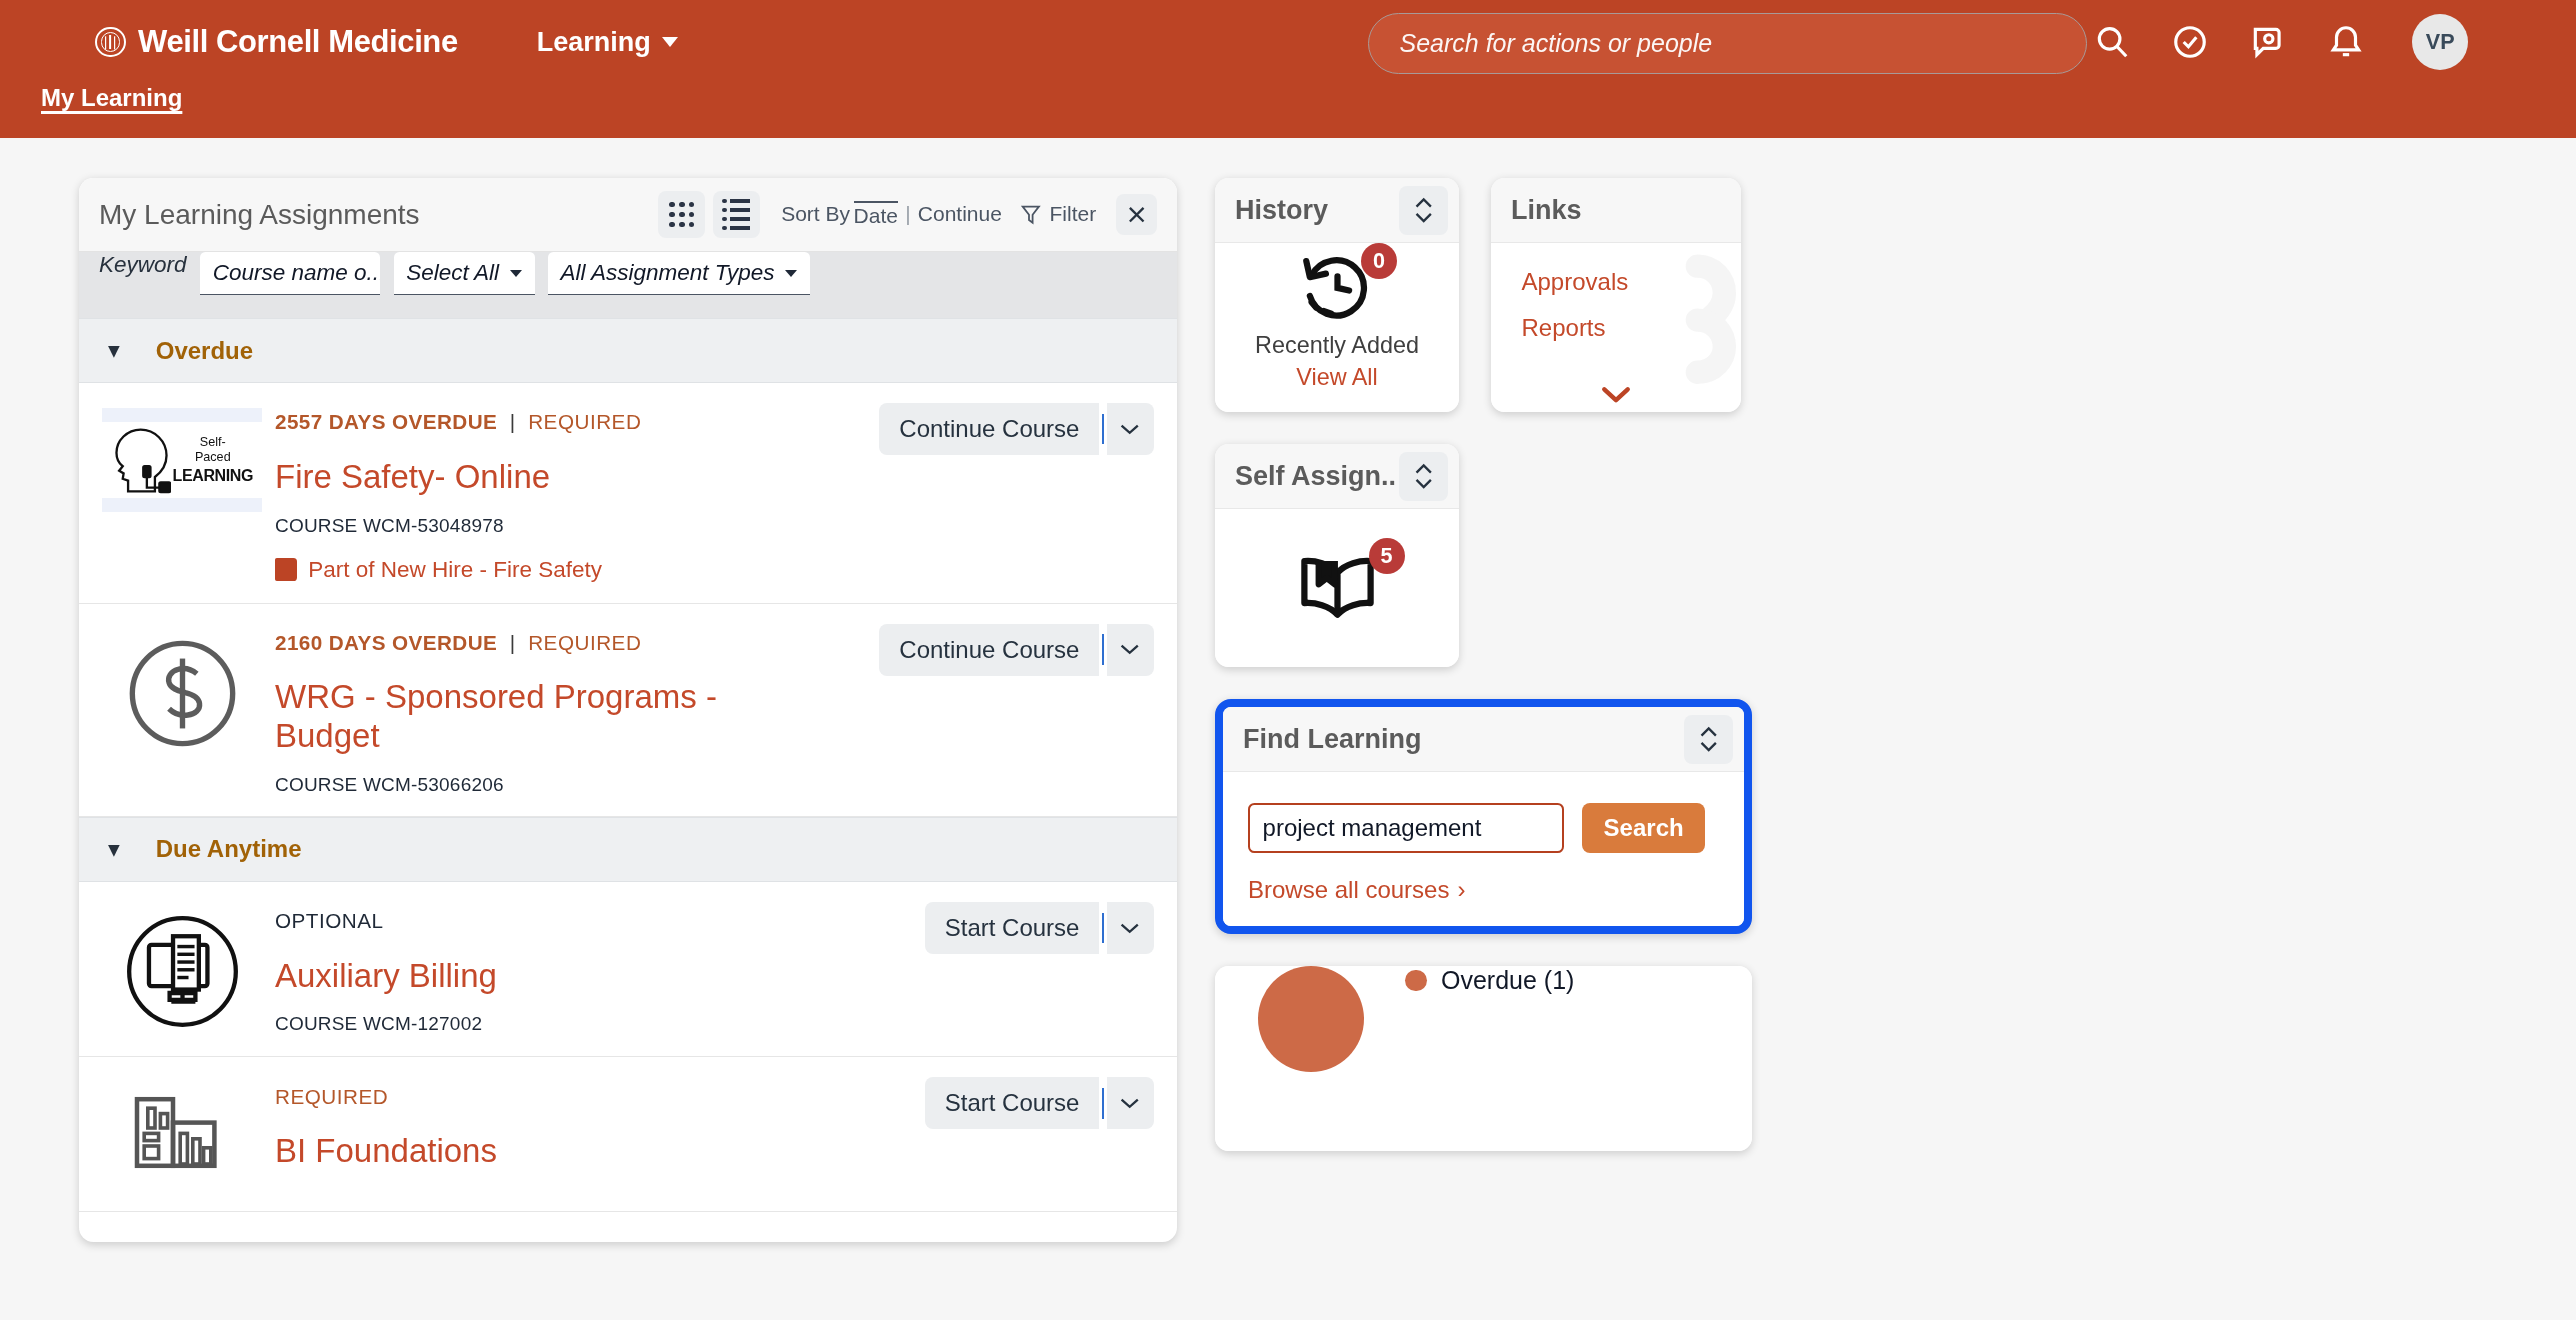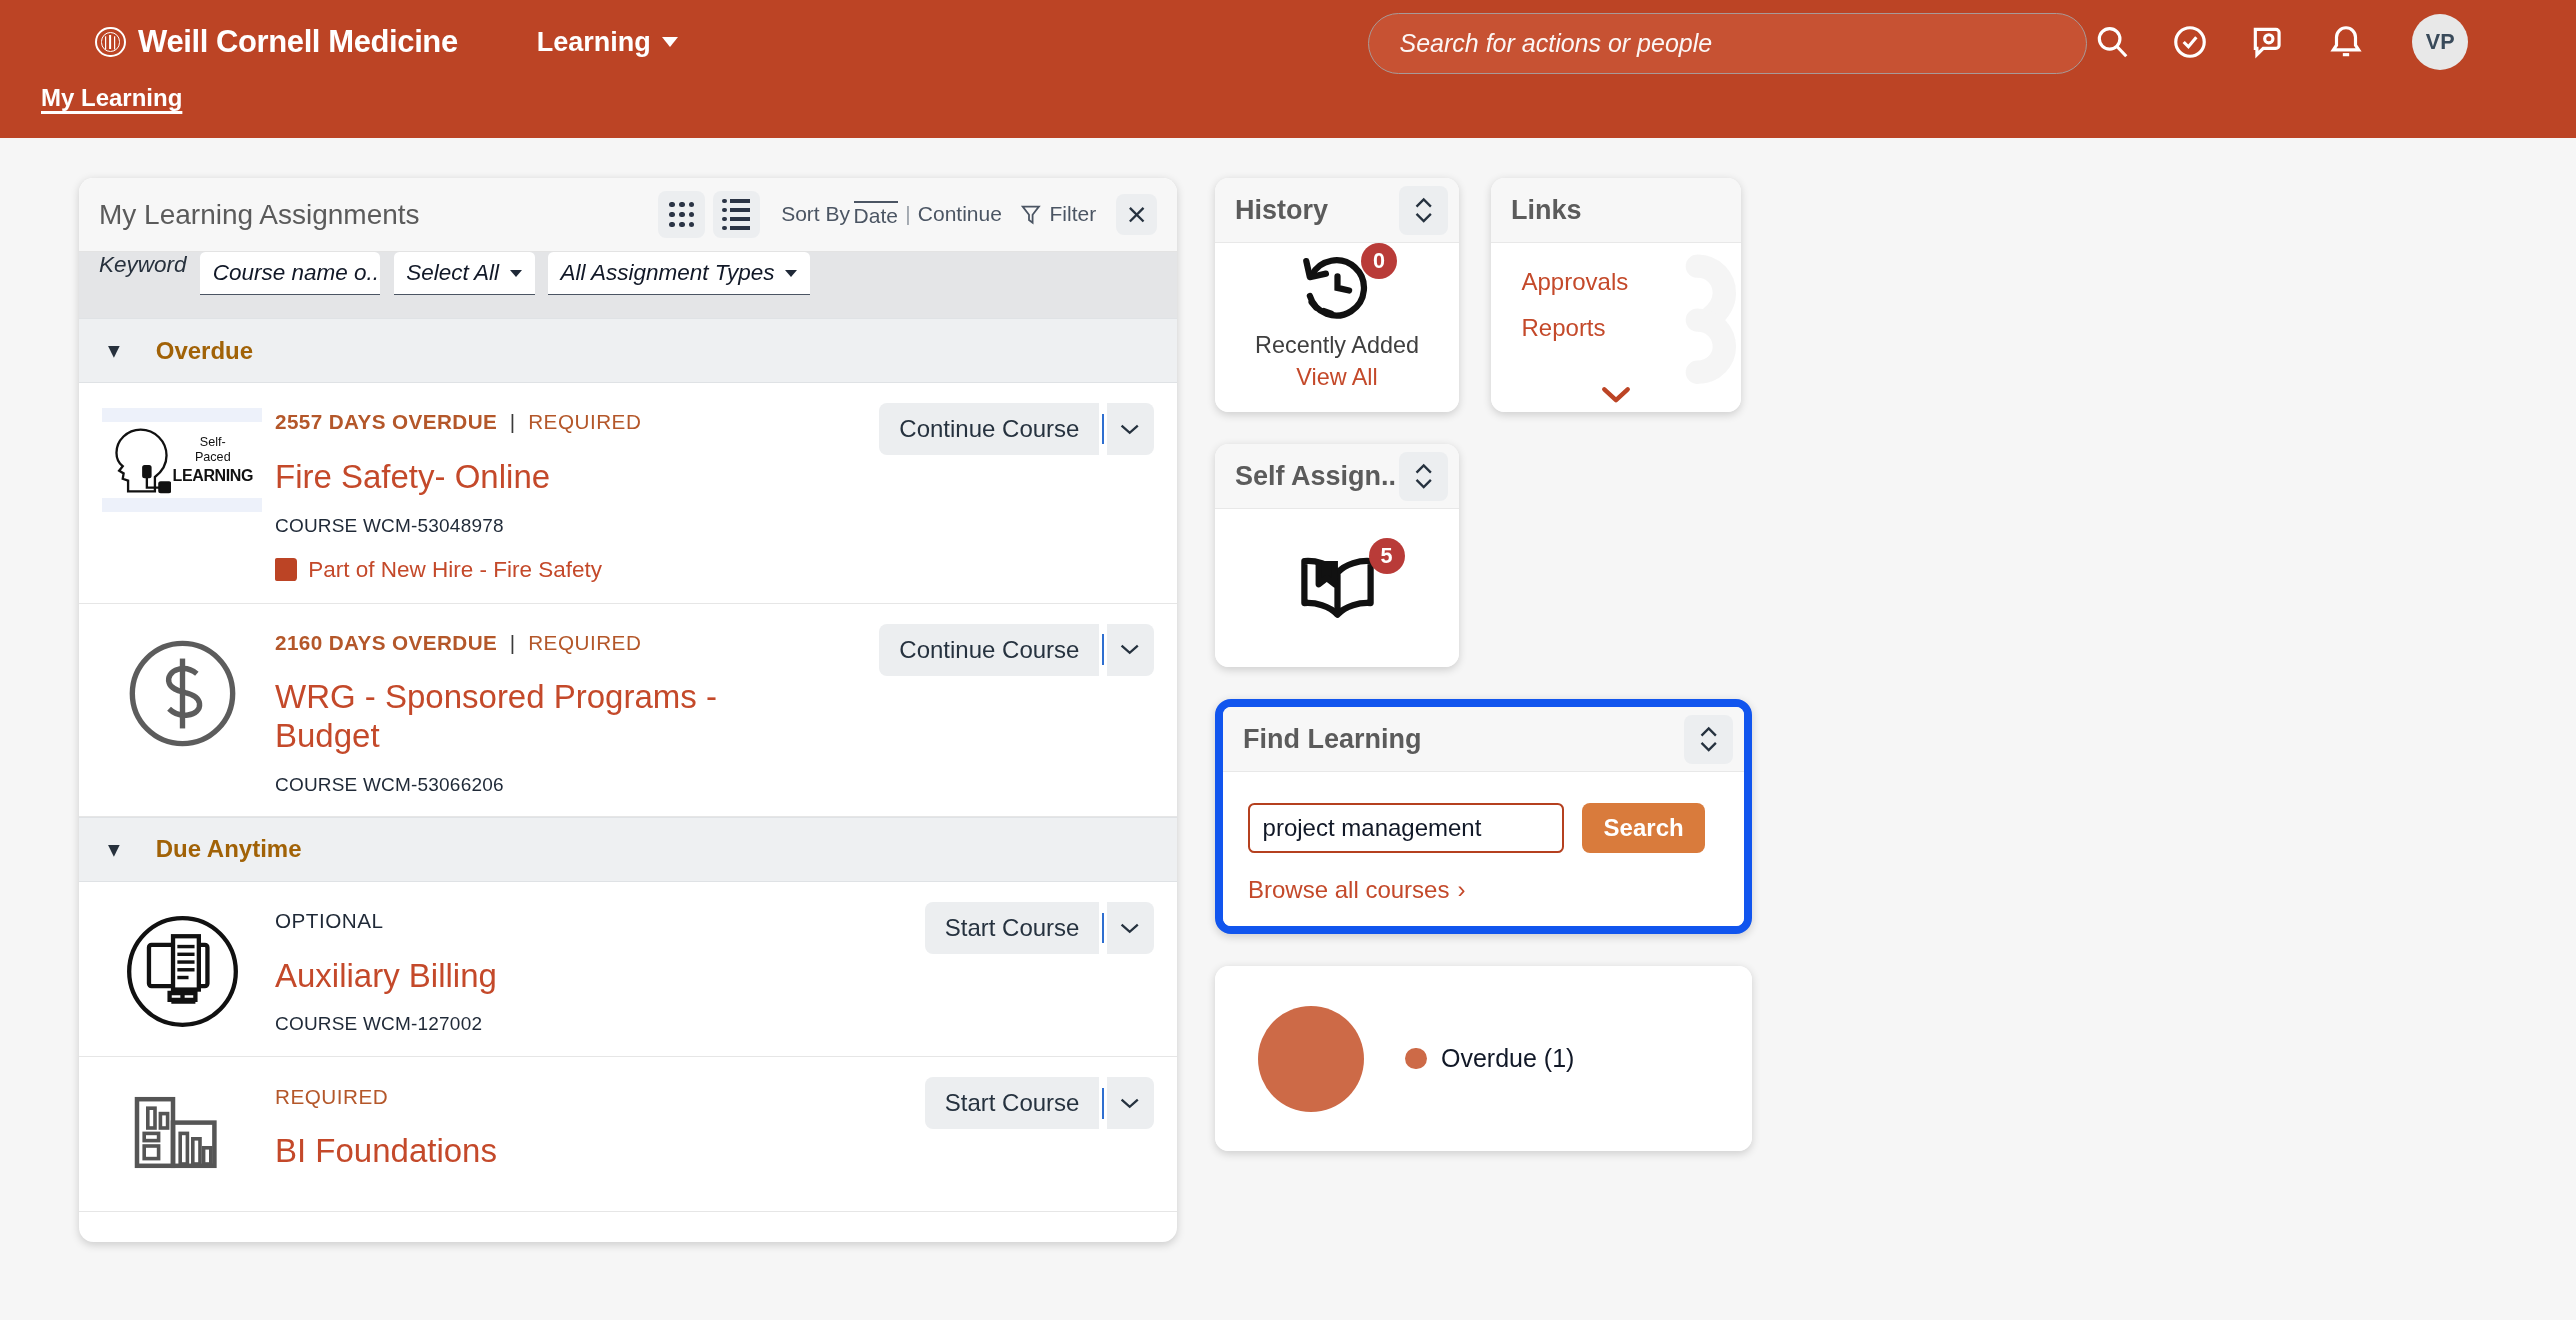--- a/index.html
+++ b/index.html
@@ -323,21 +323,21 @@
   }
 
   .curricula-card { width: 537px; }
   .cur-head { height: 75px; background: #f7f7f7; display: flex; align-items: center; padding: 0 10.8px 0 20px; border-bottom: 0.9px solid #e8e8e8; }
   .cur-select {
     background: #fff; border: none; border-bottom: 1.8px solid #4b5563;
     border-radius: 6.3px 6.3px 0 0; height: 49px; padding: 0 16px;
     display: flex; align-items: center; gap: 23.4px; cursor: pointer;
     font-size: 24px; color: #111827; white-space: nowrap;
   }
-  .cur-body { background: #fff; height: 185px; display: flex; align-items: center; padding-left: 43px; gap: 41px; }
+  .cur-body { background: #fff; height: 185px; display: flex; align-items: flex-start; padding-left: 43px; gap: 41px; }
   .pie { width: 106px; height: 106px; border-radius: 50%; background: #cd6a47; flex: none; }
   .legend { display: flex; align-items: center; gap: 14.4px; }
   .legend-dot { width: 21.6px; height: 21.6px; border-radius: 50%; background: #cd6a47; flex: none; }
   .legend-txt { font-size: 25px; color: #111827; white-space: nowrap; }
 </style>
 </head>
 <body>
 
 <div class="topbar">
   <div class="brand">

